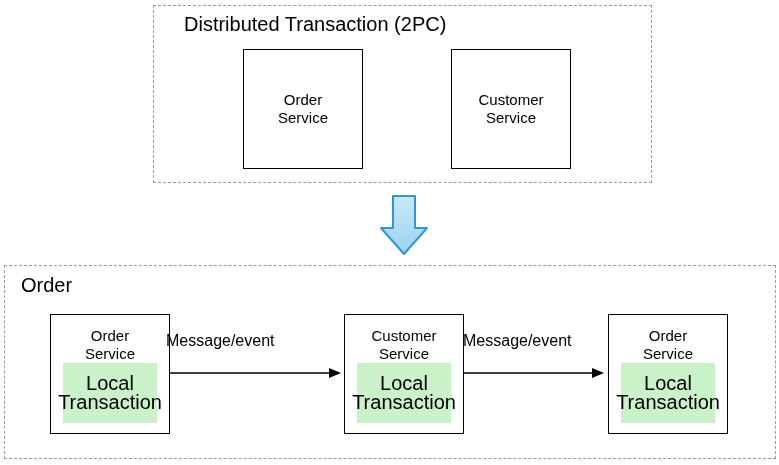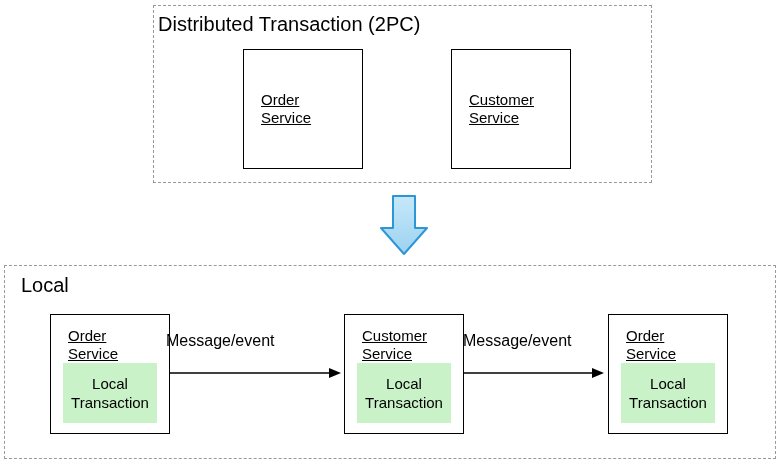--- a/index.html
+++ b/index.html
@@ -29,39 +29,39 @@
   .saga-group {
     left: 4px; top: 265px;
     width: 772px; height: 194px;
   }
   .group-title {
     position: absolute;
     font-size: 20px;
     line-height: 24px;
     white-space: nowrap;
   }
-  .top-group .group-title { left: 4px; top: 6px; }
+  .top-group .group-title { left: 30px; top: 6px; }
   .saga-group .group-title { left: 16px; top: 7px; }
 
   .node {
     position: absolute;
     width: 120px; height: 120px;
     border: 1.5px solid #000000;
     background: #ffffff;
     box-sizing: border-box;
     display: flex;
     align-items: center;
     justify-content: center;
   }
   .node-label {
     display: inline-block;
     width: 84px;
+    text-align: center;
     font-size: 15px;
     line-height: 18px;
-    text-decoration: underline;
   }
   .node-2pc-1 { left: 89px;  top: 43px; }
   .node-2pc-2 { left: 297px; top: 43px; }
 
   .step {
     position: absolute;
     width: 120px; height: 120px;
     border: 1.5px solid #000000;
     background: #ffffff;
     box-sizing: border-box;
@@ -76,21 +76,21 @@
   .step .node-label { flex: 0 0 auto; }
   .local-box {
     margin-top: auto;
     width: 94px;
     height: 61px;
     background: #c9f2c9;
     display: flex;
     align-items: center;
     justify-content: center;
     text-align: center;
-    font-size: 15px;
+    font-size: 20px;
     line-height: 19px;
   }
   .msg-arrow {
     position: absolute;
     top: 366px;
     height: 14px;
   }
   .msg-arrow-1 { left: 169px; width: 173px; }
   .msg-arrow-2 { left: 463px; width: 142px; }
   .msg-label {
@@ -129,21 +129,21 @@
     <defs>
       <linearGradient id="blueGrad" x1="0" y1="0" x2="0" y2="1">
         <stop offset="0" stop-color="#c6e8f9"></stop>
         <stop offset="1" stop-color="#9cd2f0"></stop>
       </linearGradient>
     </defs>
     <path d="M13,2 L35,2 L35,34 L47,34 L24,60 L1,34 L13,34 Z" fill="url(#blueGrad)" stroke-width="2" stroke-linejoin="round" stroke="#2d96d5"></path>
   </svg>
 
   <div class="group saga-group" style="border-color: rgb(153, 153, 153);">
-    <div class="group-title">Local</div>
+    <div class="group-title">Order</div>
 
     <div class="step step-1" style="border-color: rgb(0, 0, 0);">
       <span class="node-label">Order Service</span>
       <div class="local-box" style="background-color: rgb(201, 242, 201);">
         <span>Local Transaction</span>
       </div>
     </div>
 
     <div class="step step-2" style="border-color: rgb(0, 0, 0);">
       <span class="node-label">Customer Service</span>

